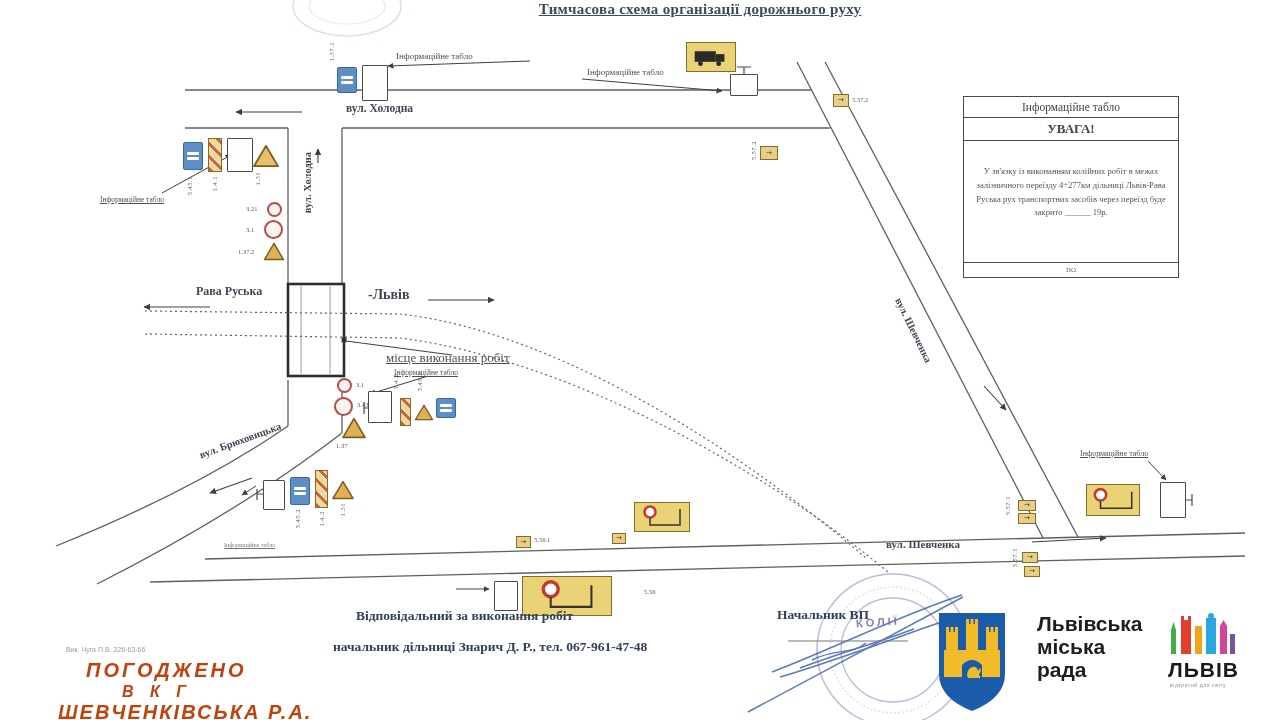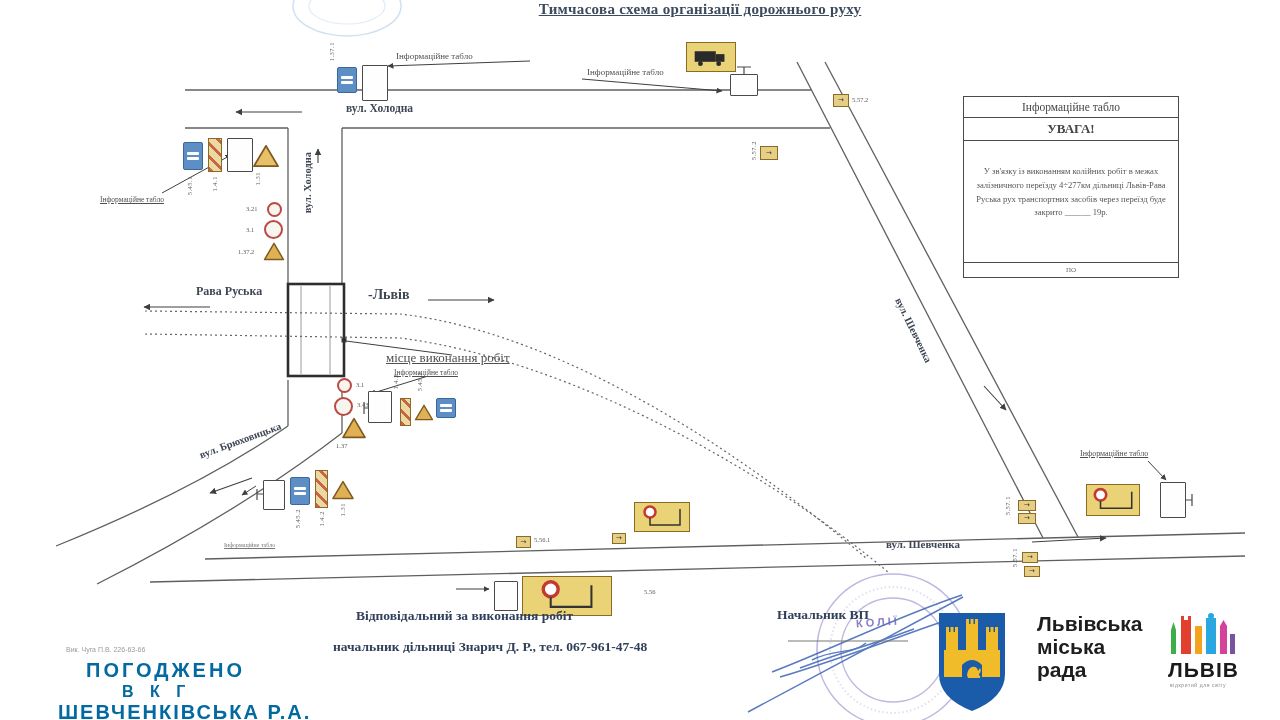--- a/index.html
+++ b/index.html
@@ -35,21 +35,21 @@
   #info-board .ib-header{height:20px;line-height:20px;text-align:center;font-size:11.5px;color:#454545;
                          border-bottom:1.6px solid #4b4b4b;}
   #info-board .ib-att{height:22px;line-height:22px;text-align:center;font-size:13px;font-weight:bold;
                       color:#454545;border-bottom:1.6px solid #4b4b4b;}
   #info-board .ib-body{flex:1;padding:24px 10px 0 10px;font-size:8.6px;line-height:1.6;text-align:center;color:#555;}
   #info-board .ib-footer{height:14px;line-height:14px;text-align:center;font-size:7px;color:#666;
                          border-top:1.6px solid #4b4b4b;}
   
   .offtext{position:absolute;font-size:13.5px;font-weight:bold;color:#31405a;white-space:nowrap;}
   
-  .blue-stamp{position:absolute;color:#0369a1;font-family:"Liberation Sans",sans-serif;font-weight:bold;white-space:nowrap;}
+  .blue-stamp{position:absolute;color:#c2410c;font-family:"Liberation Sans",sans-serif;font-weight:bold;white-space:nowrap;font-style:italic;}
   .note{position:absolute;font:7px "Liberation Sans",sans-serif;color:#9b9b9b;white-space:nowrap;}
   .purple-frag{position:absolute;color:rgba(110,96,186,.82);font-family:"Liberation Sans",sans-serif;
                font-weight:bold;white-space:nowrap;}
   
   .council{position:absolute;font-family:"Liberation Sans",sans-serif;font-weight:600;color:#1e1e1e;
            font-size:21px;line-height:1.1;}
   .lviv-word{position:absolute;font-family:"Liberation Sans",sans-serif;font-weight:800;color:#1a1a1a;
              font-size:21px;letter-spacing:1px;}
   .lviv-tag{position:absolute;font:5px "Liberation Sans",sans-serif;color:#888;letter-spacing:.6px;}
 </style>

